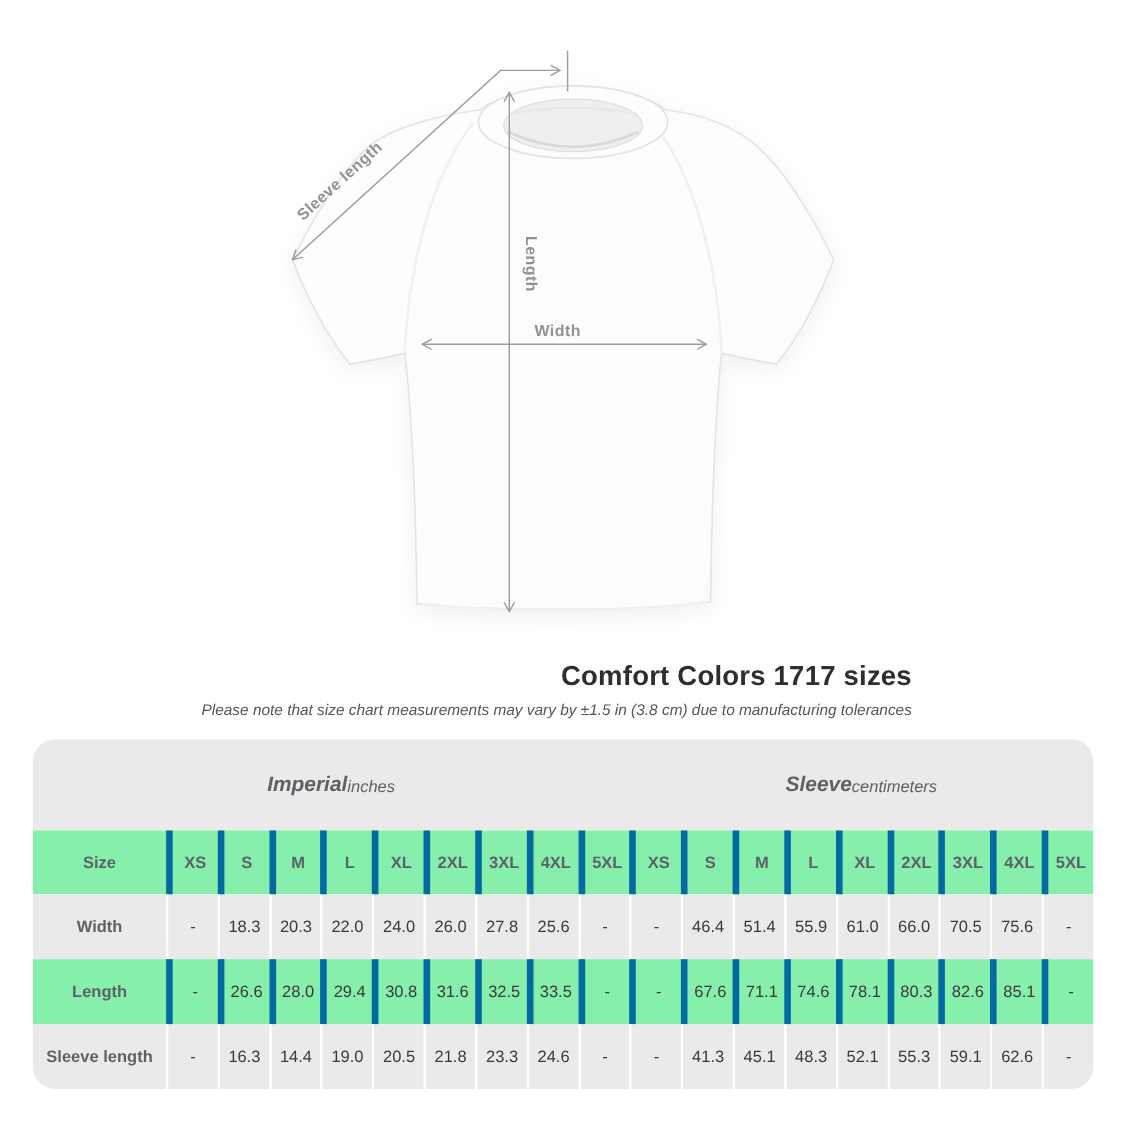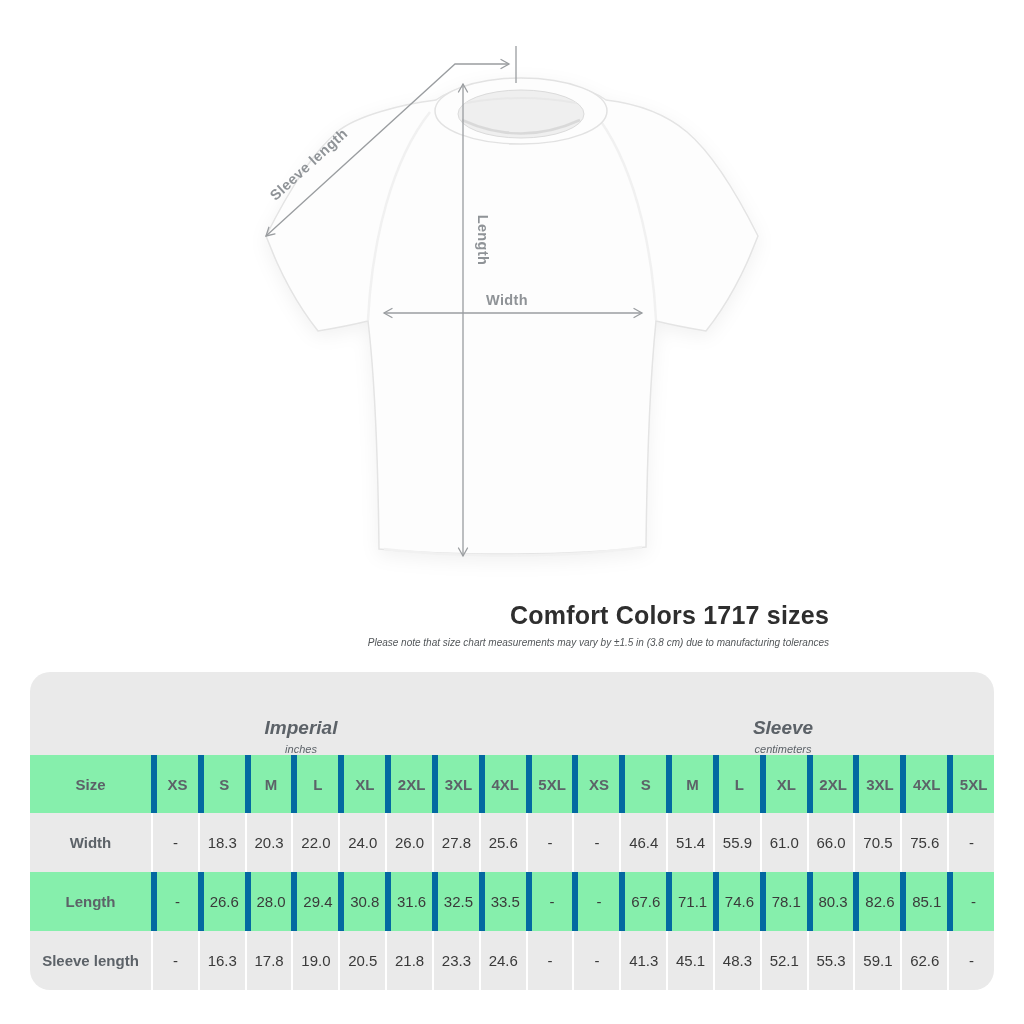--- a/index.html
+++ b/index.html
@@ -14,32 +14,32 @@
   .crease{fill:none;stroke:#f1f1f1;stroke-width:2.5;}
   .measure{stroke:#9a9da0;stroke-width:1.3;fill:none;}
   .arrowhead{stroke:#9a9da0;stroke-width:1.3;fill:none;stroke-linecap:round;}
   .measure-label{
     font-family:"Liberation Sans","DejaVu Sans",sans-serif;
     font-size:14.5px;font-weight:bold;fill:#8f9397;letter-spacing:.4px;
   }
   
   .heading{position:absolute;top:601px;left:0;width:829px;text-align:right;}
   .page-title{margin:0;font-size:25px;font-weight:bold;color:#2e2e2e;letter-spacing:.2px;}
-  .page-subtitle{margin:7px 0 0 0;font-size:10px;font-style:italic;color:#525659;}
+  .page-subtitle{margin:7px 0 0 0;font-size:14px;font-style:italic;color:#525659;}
   
   .size-chart{
     position:absolute;top:672px;left:30px;width:964px;height:318px;
     border-radius:20px;overflow:hidden;background:#ffffff;
   }
   .band{
     height:83px;display:grid;grid-template-columns:542px 1fr;background:#eaeaea;
   }
-  .band .group{display:flex;flex-direction:column;align-items:center;justify-content:flex-end;}
+  .band .group{display:flex;flex-direction:row;align-items:center;justify-content:center;}
   .group-title{font-size:19px;font-weight:bold;font-style:italic;color:#5c6268;}
-  .group-unit{font-size:11px;font-style:italic;color:#5c6268;margin-top:4px;}
+  .group-unit{font-size:15px;font-style:italic;color:#5c6268;margin-top:4px;}
   .trow{display:grid;grid-template-columns:121px repeat(18,1fr);}
   .trow>div{display:flex;align-items:center;justify-content:center;}
   .row-white{background:#86efac;height:58px;}
   .row-data{height:59px;}
   .row-gray{background:#eaeaea;}
   .row-white>div:not(:first-child){border-left:6px solid #0369a1;}
   .row-gray>div:not(:first-child){border-left:2px solid #ffffff;}
   .lbl{font-size:15px;font-weight:bold;color:#5c6268;}
   .val{font-size:15px;color:#3a3a3a;}
 </style>
@@ -176,21 +176,21 @@
         <div class="val">78.1</div>
         <div class="val">80.3</div>
         <div class="val">82.6</div>
         <div class="val">85.1</div>
         <div class="val">-</div>
       </div>
       <div class="trow row-data row-gray">
         <div class="lbl">Sleeve length</div>
         <div class="val">-</div>
         <div class="val">16.3</div>
-        <div class="val">17.8</div>
+        <div class="val">14.4</div>
         <div class="val">19.0</div>
         <div class="val">20.5</div>
         <div class="val">21.8</div>
         <div class="val">23.3</div>
         <div class="val">24.6</div>
         <div class="val">-</div>
         <div class="val">-</div>
         <div class="val">41.3</div>
         <div class="val">45.1</div>
         <div class="val">48.3</div>

